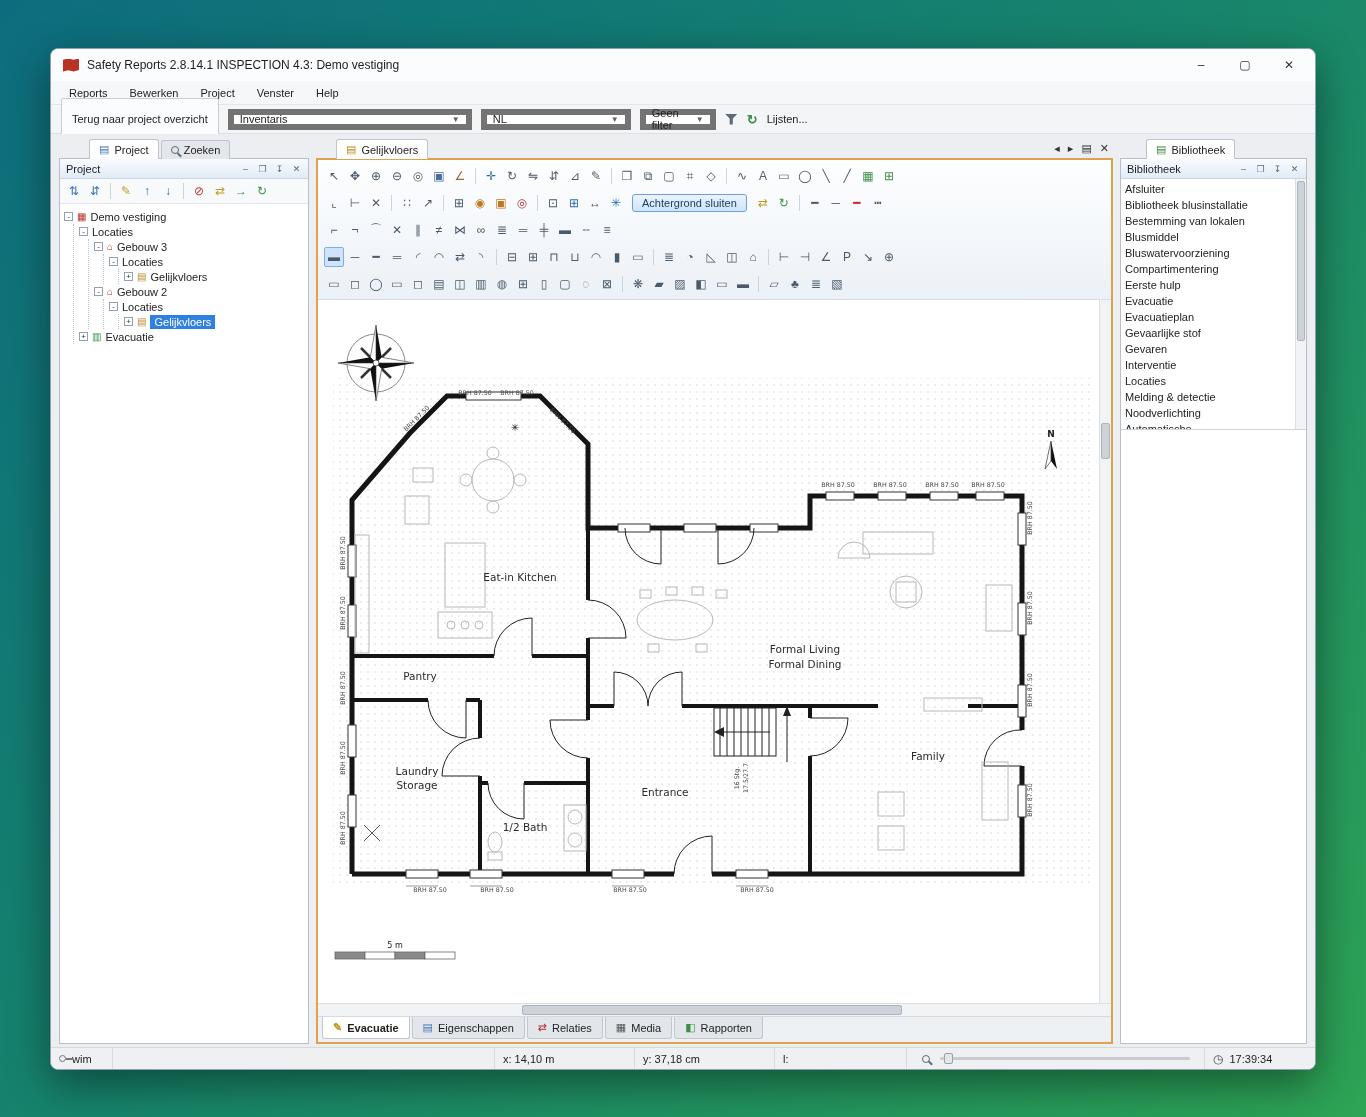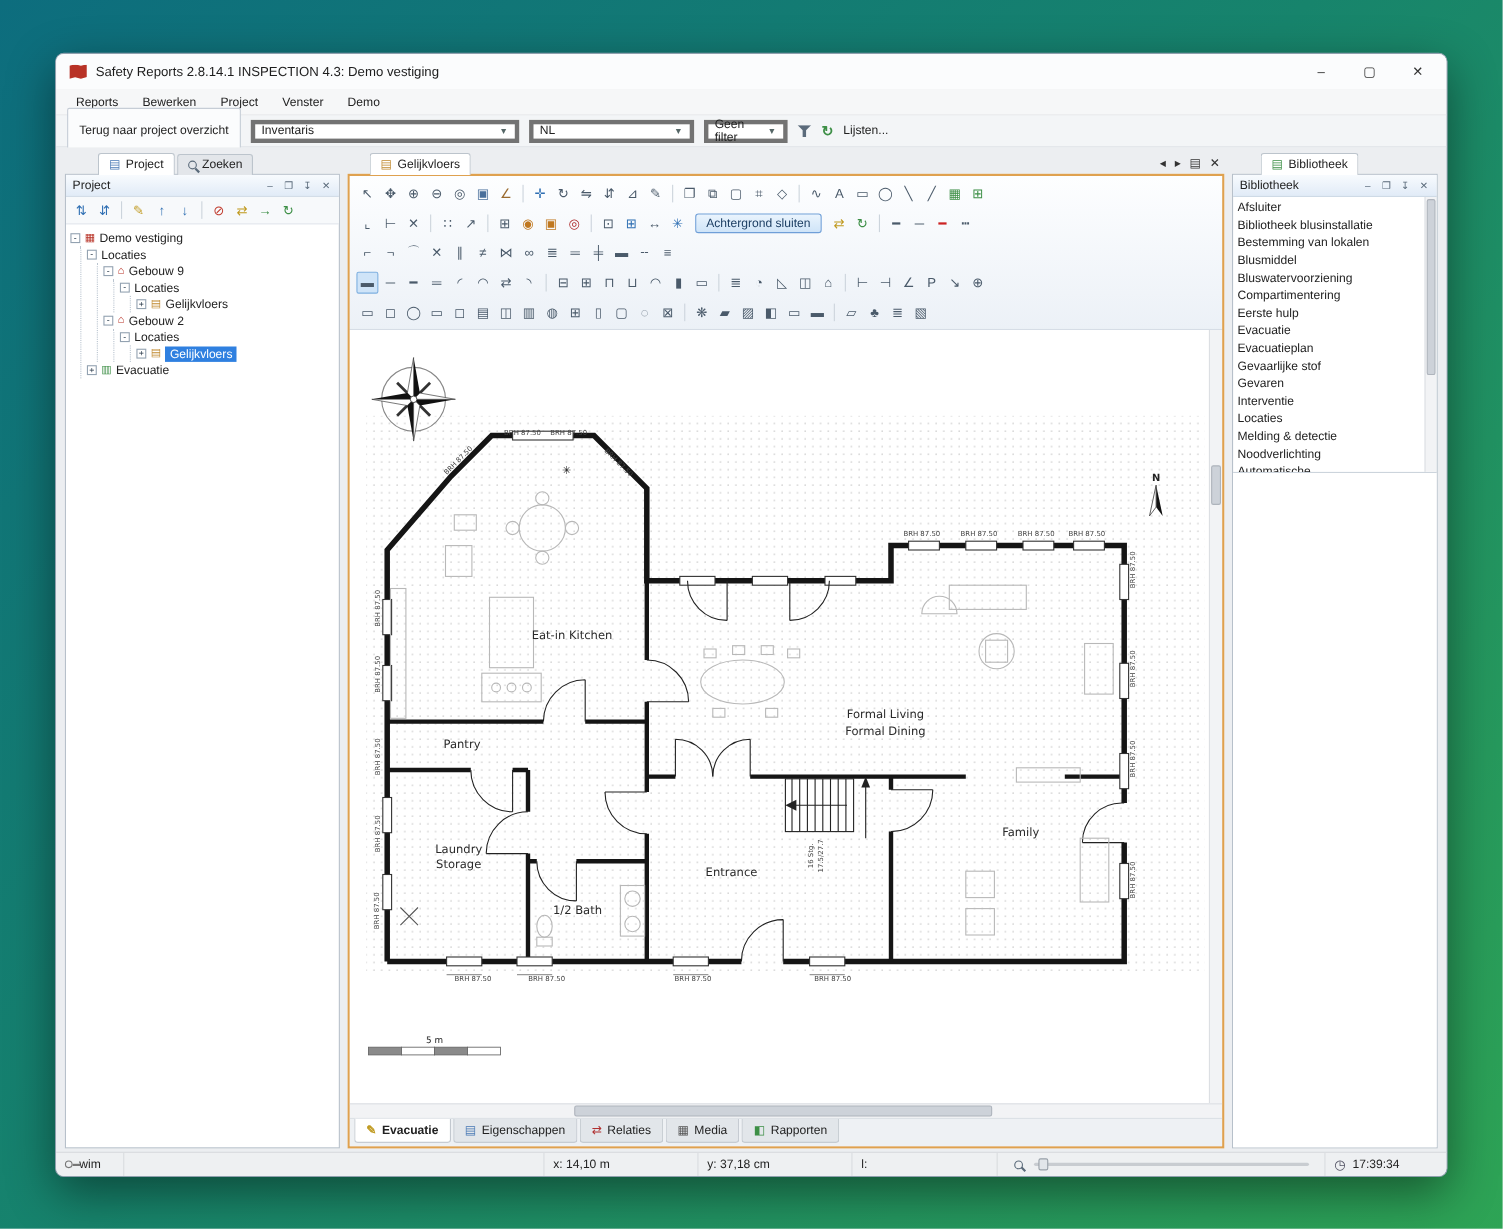--- a/index.html
+++ b/index.html
@@ -12,21 +12,21 @@
 .titlebar{height:32px;background:#fbfcfd;display:flex;align-items:center;padding:0 4px 0 12px;gap:8px;flex:none}
 .appicon{display:inline-block;width:16px;height:13px;background:#b83226;
 clip-path:polygon(0 10%,33% 0,66% 10%,100% 0,100% 88%,66% 100%,33% 90%,0 100%)}
 .titletext{font-size:12px;color:#1d1d1d}
 .win-controls{margin-left:auto;display:flex}
 .win-btn{width:44px;height:28px;display:flex;align-items:center;justify-content:center;font-size:12px;color:#333}
 .menubar{height:24px;background:#f6f7f8;display:flex;align-items:center;padding:0 8px;gap:2px;border-bottom:1px solid #e4e6e9;flex:none}
 .menu-item{padding:3px 10px;border-radius:2px}
 .apptoolbar{height:29px;background:#f3f5f7;display:flex;align-items:center;gap:9px;padding:0 10px;border-bottom:1px solid #dde1e6;flex:none}
 .btn-flat{border:1px solid #c6cdd6;background:#fbfcfd;padding:14px 10px;border-radius:2px;white-space:nowrap}
-.combo{background:#fff;border:4px solid #737373;height:21px;display:flex;align-items:center;padding:0 6px;gap:6px}
+.combo{background:#fff;border:6px solid #737373;height:21px;display:flex;align-items:center;padding:0 6px;gap:6px}
 .combo .arrow{margin-left:auto;color:#566;font-size:8px}
 .w-inv{width:244px}.w-nl{width:150px}.w-flt{width:76px}
 .funnel{width:13px;height:11px;background:#5b6b7b;clip-path:polygon(0 0,100% 0,62% 45%,62% 100%,38% 100%,38% 45%)}
 .grn{color:#3d8f46;font-weight:bold;font-size:13px}
 .main{flex:1;display:flex;padding:3px 8px 3px 8px;gap:7px;min-height:0;background:#eceef1}
 .col-left{width:250px;display:flex;flex-direction:column;min-height:0}
 .col-center{flex:1;display:flex;flex-direction:column;min-width:0;min-height:0}
 .col-right{width:187px;display:flex;flex-direction:column;min-height:0}
 .tabstrip{display:flex;align-items:flex-end;height:22px;gap:2px;position:relative;z-index:2;margin-bottom:-1px;flex:none}
 .pl30{padding-left:30px}.pl20{padding-left:20px}.pl26{padding-left:26px}
@@ -93,21 +93,21 @@
       <span class="win-btn">▢</span>
       <span class="win-btn">✕</span>
     </div>
   </div>
 
   <div class="menubar">
     <span class="menu-item">Reports</span>
     <span class="menu-item">Bewerken</span>
     <span class="menu-item">Project</span>
     <span class="menu-item">Venster</span>
-    <span class="menu-item">Demo</span>
+    <span class="menu-item">Help</span>
   </div>
 
   <div class="apptoolbar">
     <span class="btn-flat">Terug naar project overzicht</span>
     <div class="combo w-inv">
       <span>Inventaris</span>
         <span class="arrow">▼</span>
     </div>
     <div class="combo w-nl">
       <span>NL</span>
@@ -164,21 +164,21 @@
           </div>
           <div class="kids">
             <div class="trow">
               <span class="exp">-</span>
               <span>Locaties</span>
             </div>
             <div class="kids">
               <div class="trow">
                 <span class="exp">-</span>
                 <span class="tico" style="color:#b83226">⌂</span>
-                <span>Gebouw 9</span>
+                <span>Gebouw 3</span>
               </div>
               <div class="kids">
                 <div class="trow">
                   <span class="exp">-</span>
                   <span>Locaties</span>
                 </div>
                 <div class="kids">
                   <div class="trow">
                     <span class="exp">+</span>
                     <span class="tico" style="color:#c08a30">▤</span>

